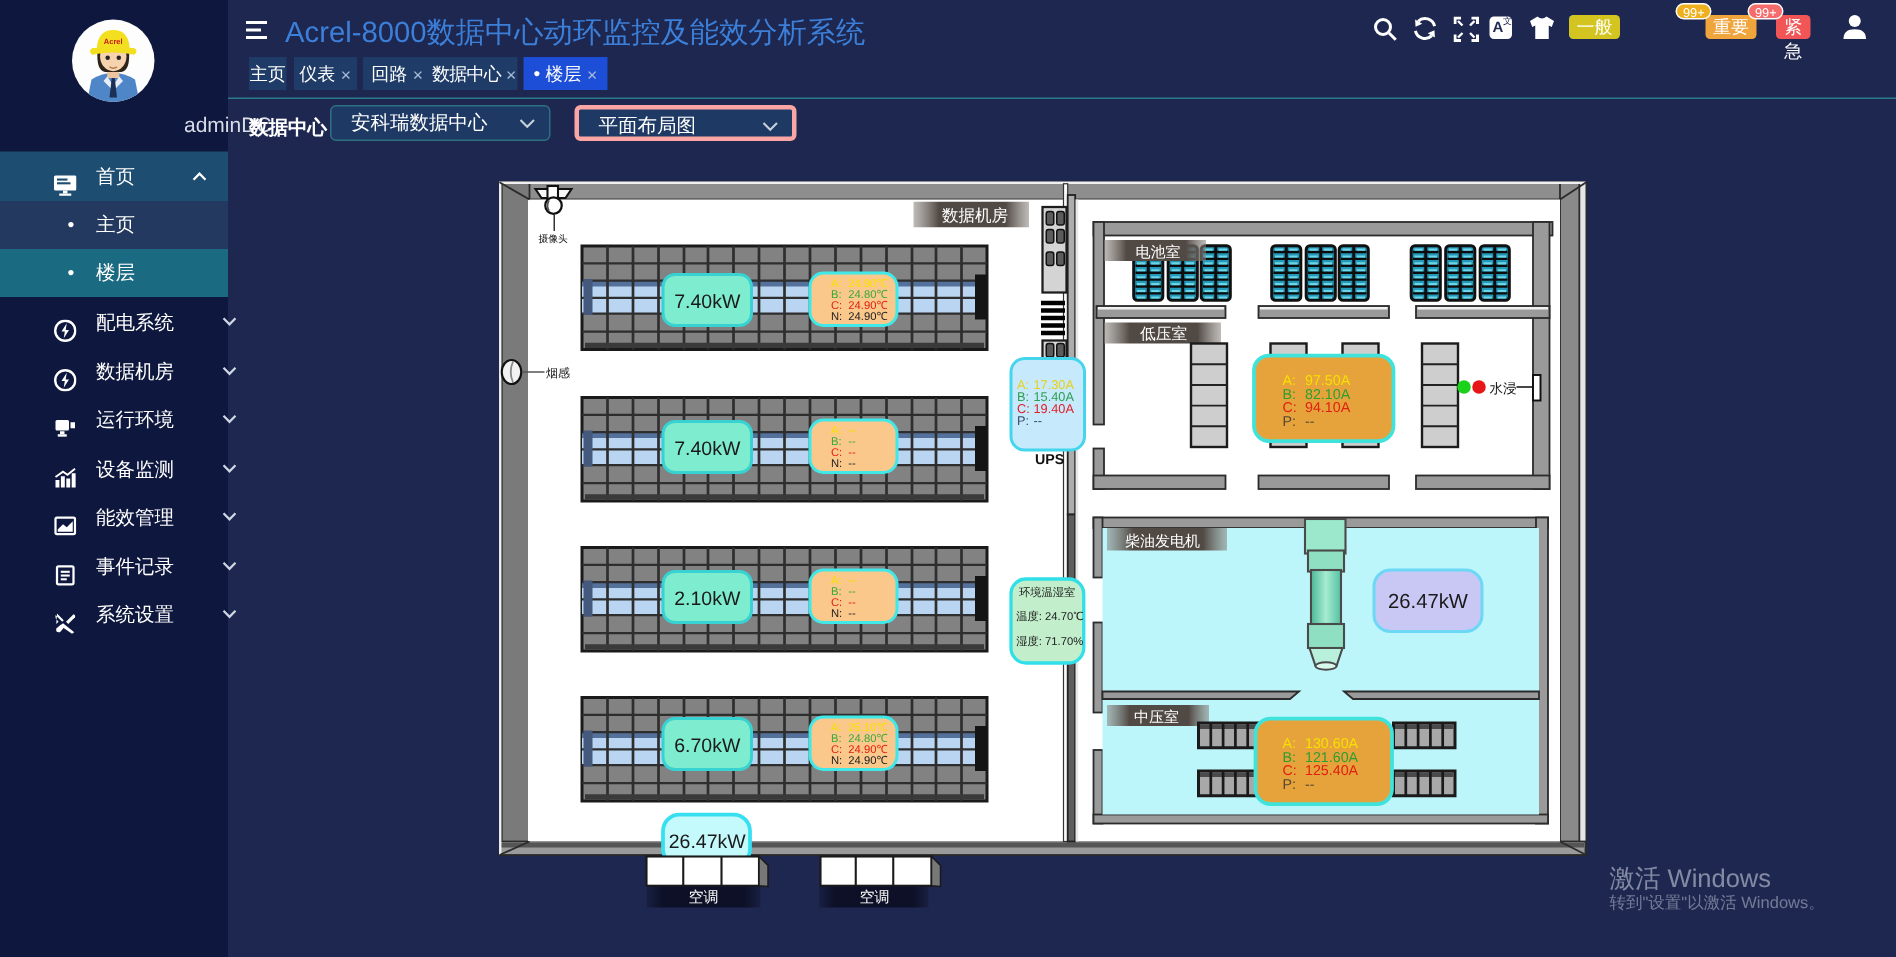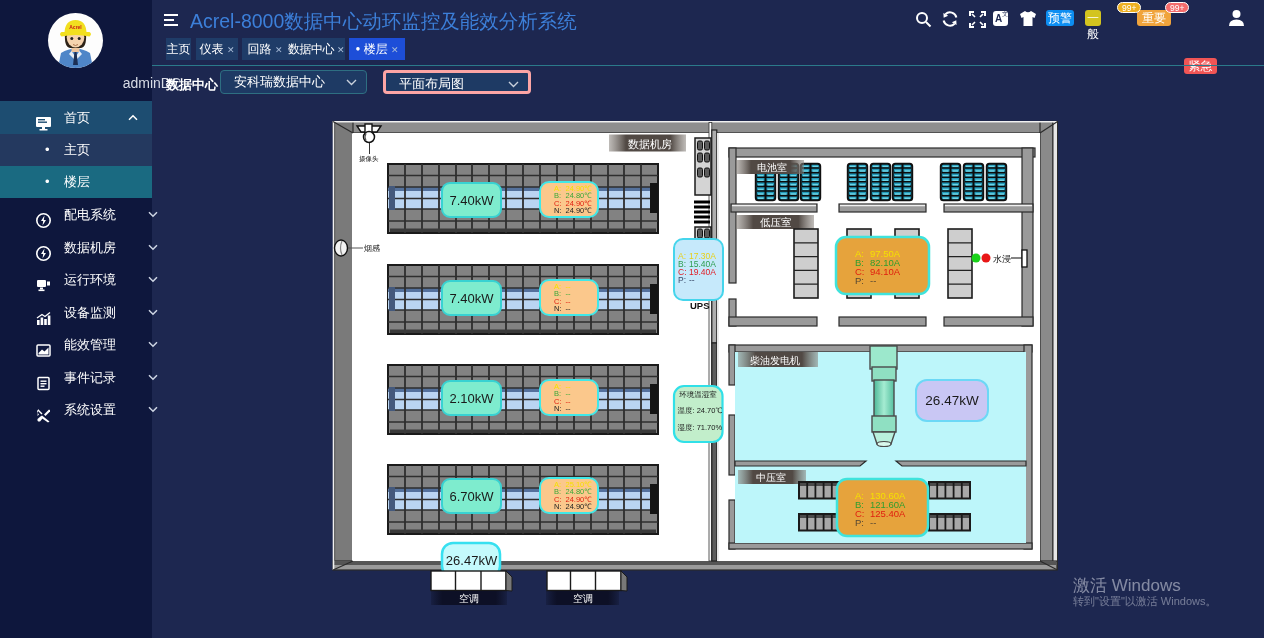--- a/index.html
+++ b/index.html
@@ -200,29 +200,29 @@
     <span style="position:absolute;left:2px;top:1.5px;color:#1d2750;font-size:10px;font-weight:bold;">A</span>
     <span style="position:absolute;right:0px;top:-1px;color:#1d2750;font-size:6px;">文</span>
   </div>
 
 <div class="abs" style="left:1019px;top:10px;"><svg width="18" height="17" viewBox="0 0 18 17" fill="#fff">
       <path d="M6 1 L1 4 L2.5 8 L4.5 7 L4.5 16 L13.5 16 L13.5 7 L15.5 8 L17 4 L12 1 Q9 3.5 6 1 Z"></path>
     </svg></div>
 
 <div class="abs btn" style="left:1046px;top:10px;width:28px;background:#0d8ef2;">预警</div>
 
-<div class="abs btn" style="left:1085px;top:10px;width:16px;background:#d3c41f;">一般</div>
+<div class="abs btn" style="left:1046px;top:10px;width:34px;background:#d3c41f;">一般</div>
 
 <div class="abs badge" style="left:1117px;top:2px;background:#efb020;">99+</div>
 
 <div class="abs btn" style="left:1137px;top:10px;width:34px;background:#f0a43c;">重要</div>
 
 <div class="abs badge" style="left:1165px;top:2px;background:#f56c6c;">99+</div>
 
-<div class="abs btn" style="left:1184px;top:10px;width:33px;background:#f15555;margin-top:48px;">紧急</div>
+<div class="abs btn" style="left:1184px;top:10px;width:23px;background:#f15555;">紧急</div>
 
 <div class="abs" style="left:1228px;top:9px;"><svg width="17" height="18" viewBox="0 0 17 18" fill="#fff">
       <circle cx="8.5" cy="5" r="4"></circle>
       <path d="M1 17 Q1 10.5 8.5 10.5 Q16 10.5 16 17 Z"></path>
     </svg></div>
 
 <div class="abs tab" style="left:166px;width:25px;">主页</div>
 
 <div class="abs tab" style="left:196px;width:42px;">仪表 <span class="x">✕</span></div>
 

